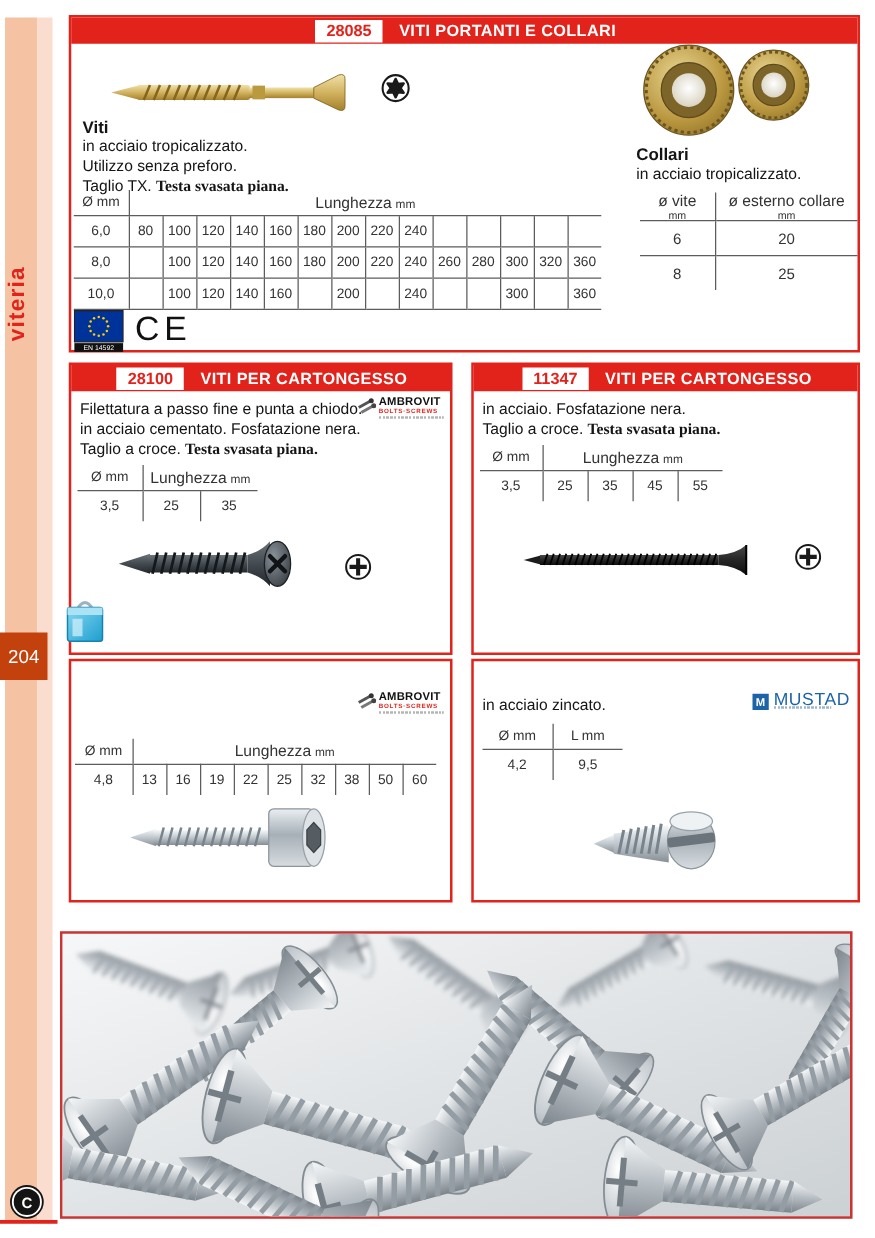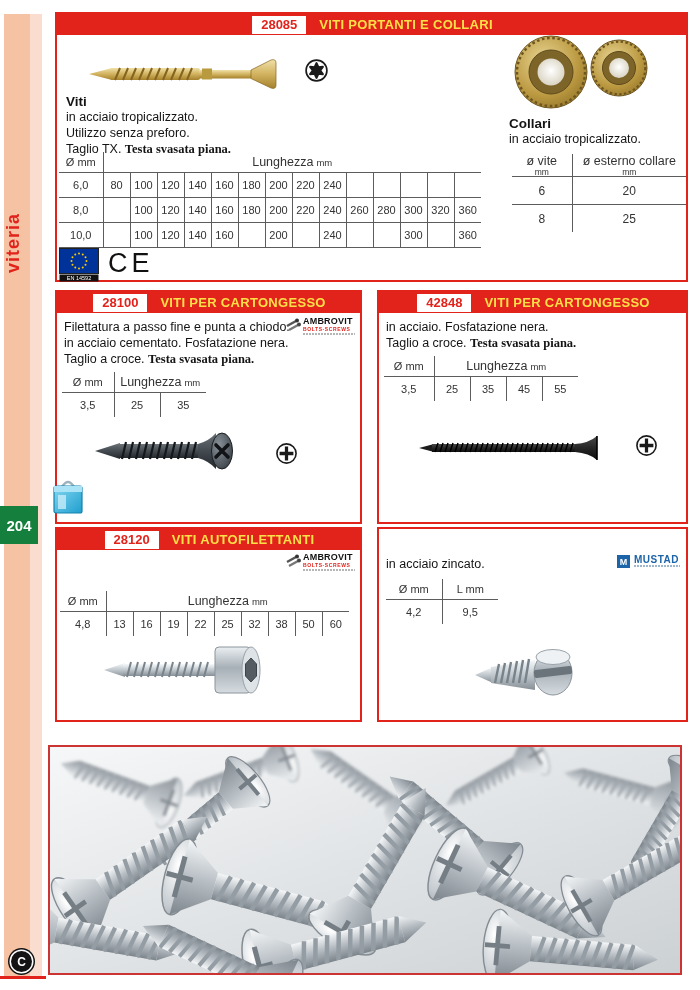--- a/index.html
+++ b/index.html
@@ -5,31 +5,31 @@
   html,body{margin:0;padding:0;}
   body{width:700px;height:990px;position:relative;background:#fff;
        font-family:"Liberation Sans",sans-serif;overflow:hidden;}
   .abs{position:absolute;}
   
   .side-bar{position:absolute;left:4px;top:14px;width:26px;height:962px;background:#f6c2a4;}
   .side-bar2{position:absolute;left:30px;top:14px;width:12px;height:962px;background:#fbddcf;}
   .side-cat{position:absolute;left:3px;top:198px;width:27px;height:90px;
     writing-mode:vertical-rl;transform:rotate(180deg);text-align:center;
     color:#e2231c;font-weight:bold;font-size:18px;letter-spacing:1px;}
-  .page-num{position:absolute;left:0;top:506px;width:38px;height:38px;background:#15803d;
-    color:#fff;font-weight:bold;font-size:15px;display:flex;align-items:center;justify-content:center;}
+  .page-num{position:absolute;left:0;top:506px;width:38px;height:38px;background:#c2410c;
+    color:#fff;font-weight:normal;font-size:15px;display:flex;align-items:center;justify-content:center;}
   .side-underline{position:absolute;left:0;top:976px;width:46px;height:3px;background:#e2231c;}
   .c-logo{position:absolute;left:11px;top:951px;width:21px;height:21px;border-radius:50%;
     background:#141414;color:#fff;font-weight:bold;font-size:12px;display:flex;align-items:center;
     justify-content:center;box-shadow:0 0 0 1.5px #fff,0 0 0 3px #141414;}
   
   .box{position:absolute;border:2px solid #e2231c;background:#fff;}
   .hdr{position:absolute;top:0;left:0;right:0;height:21px;background:#e2231c;display:flex;align-items:center;justify-content:center;}
   .code{background:#fff;color:#e2231c;font-weight:bold;font-size:13px;padding:1px 9px;margin-left:2px;line-height:16px;}
-  .ttl{color:#fde047;font-weight:bold;font-size:13px;margin-left:13px;letter-spacing:.3px;}
+  .ttl{color:#ffffff;font-weight:bold;font-size:13px;margin-left:13px;letter-spacing:.3px;}
   .desc{font-size:12.5px;color:#141414;line-height:16px;}
   .desc .b{font-weight:bold;font-family:Liberation Serif, serif;}
   .pname{font-weight:bold;font-size:13.5px;color:#141414;}
   
   table.spec{border-collapse:collapse;table-layout:fixed;color:#333;}
   .spec th,.spec td{padding:0;text-align:center;font-weight:normal;overflow:hidden;}
   .spec thead th{border-bottom:1.3px solid #5c5c5c;height:20px;font-size:11px;}
   .spec td{height:24px;font-size:11px;}
   .spec td+td,.spec thead th+th{border-left:1.2px solid #5c5c5c;}
   .rowlines tbody tr+tr td{border-top:1.2px solid #5c5c5c;}
@@ -43,21 +43,21 @@
   .ctab tbody tr+tr td{border-top:1.2px solid #5c5c5c;}
   .unit{font-size:8.5px;line-height:8px;}
   
   .brand{position:absolute;display:flex;align-items:flex-start;gap:2px;}
   .brand-name{font-weight:bold;font-size:9px;color:#111;letter-spacing:.2px;line-height:9px;}
   .brand-tag{color:#e2231c;font-size:5px;font-weight:bold;letter-spacing:.6px;line-height:6px;}
   .brand-line{margin-top:1px;width:52px;height:2px;
     background:repeating-linear-gradient(90deg,#b5b5b5 0 2px,transparent 2px 3px);}
   .m-sq{width:13px;height:13px;background:#1c63a8;color:#fff;font-size:9px;font-weight:bold;
     display:flex;align-items:center;justify-content:center;}
-  .m-name{color:#1c63a8;font-weight:bold;font-size:10px;letter-spacing:.5px;line-height:9px;}
+  .m-name{color:#1c63a8;font-weight:normal;font-size:14px;letter-spacing:.5px;line-height:9px;}
   .m-line{margin-top:1px;width:46px;height:2px;
     background:repeating-linear-gradient(90deg,#9db6cc 0 2px,transparent 2px 3px);}
   
   .ce-wrap{display:flex;align-items:flex-start;gap:9px;}
   .ce-mark{font-size:27px;font-weight:400;letter-spacing:4px;color:#111;line-height:30px;}
   
   .photo{position:absolute;left:48px;top:745px;width:634px;height:230px;border:2px solid #c33;
     box-sizing:border-box;background:#e4e7e9;}
 </style>
 </head>
@@ -334,21 +334,21 @@
       </defs>
     <path d="M12 11 Q18 1 24 11" fill="none" stroke="#9db3bd" stroke-width="2.6"></path>
     <rect x="4" y="10" width="28" height="27" rx="2" fill="url(#bxg)" stroke="#1583ad" stroke-width="1.2"></rect>
     <rect x="4" y="10" width="28" height="6" fill="#a9e3f5"></rect>
     <rect x="8" y="19" width="8" height="14" fill="#cdeffa" opacity=".75"></rect>
   </svg>
 </div>
 
 <div class="box" style="left:377px;top:290px;width:307px;height:230px;">
   <div class="hdr">
-    <span class="code">42848</span>
+    <span class="code">11347</span>
     <span class="ttl">VITI PER CARTONGESSO</span>
   </div>
   <div class="abs desc" style="left:7px;top:27px;width:280px;">
     <div>in acciaio. Fosfatazione nera.</div>
     <div><span>Taglio a croce. </span><span class="b">Testa svasata piana.</span></div>
   </div>
   <table class="spec abs" style="left:5px;top:64px;">
     <colgroup>
         <col style="width:50px;">
         <col span="4" style="width:36px;">
@@ -387,24 +387,20 @@
     <path d="M158,10 Q172,9 180,2 L180,26 Q172,19 158,18 Z" fill="url(#blackG)"></path>
     <line x1="180" y1="2" x2="180" y2="26" stroke="#000" stroke-width="1.6"></line>
   </svg>
   <svg class="abs" style="left:256px;top:142px;" width="23" height="23" viewBox="0 0 24 24">
     <circle cx="12" cy="12" r="10" fill="none" stroke="#1a1a1a" stroke-width="1.7"></circle>
     <path d="M12 4.8 V19.2 M4.8 12 H19.2" stroke="#1a1a1a" stroke-width="3.4"></path>
   </svg>
 </div>
 
 <div class="box" style="left:55px;top:527px;width:303px;height:191px;">
-  <div class="hdr">
-    <span class="code">28120</span>
-    <span class="ttl">VITI AUTOFILETTANTI</span>
-  </div>
   <div class="brand" style="right:5px;top:24px;">
     <svg width="16" height="15" viewBox="0 0 16 15">
       <line x1="2" y1="9" x2="11" y2="4" stroke="#555" stroke-width="2.4"></line>
         <circle cx="12" cy="3.5" r="2" fill="#333"></circle>
       <line x1="4" y1="13" x2="13" y2="8" stroke="#777" stroke-width="2.4"></line>
         <circle cx="14" cy="7.5" r="2" fill="#444"></circle>
     </svg>
     <div>
       <div class="brand-name">AMBROVIT</div>
       <div class="brand-tag">BOLTS·SCREWS</div>

